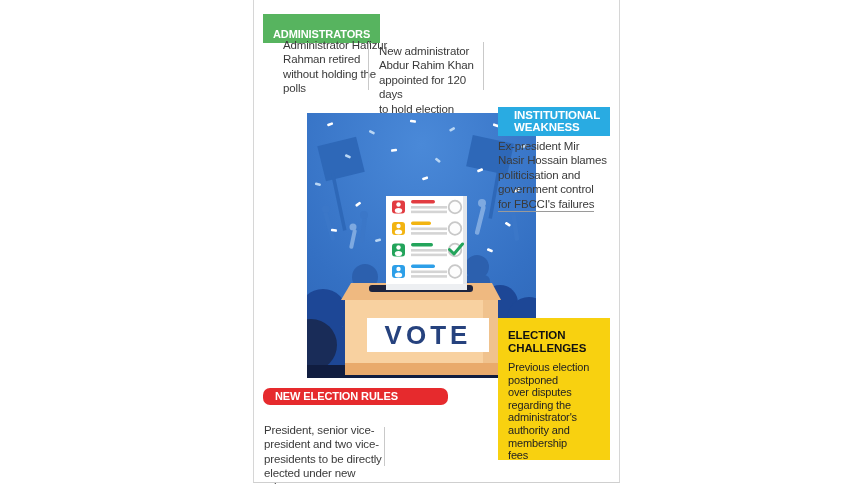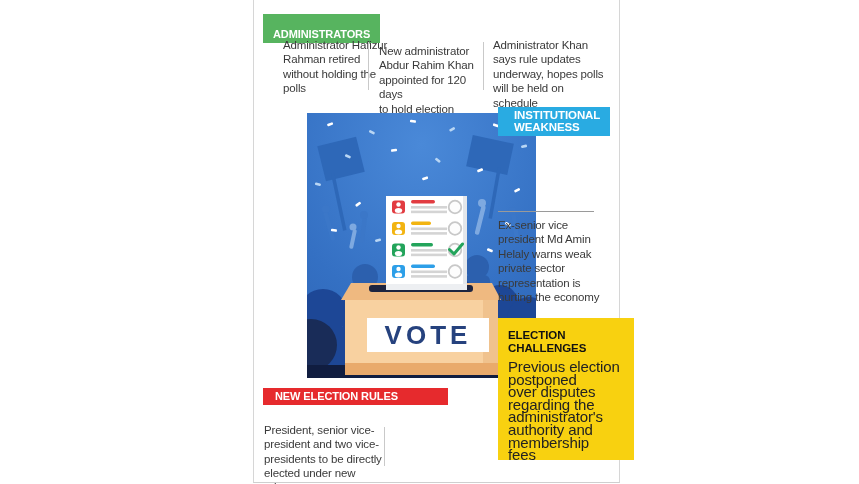--- a/index.html
+++ b/index.html
@@ -10,24 +10,24 @@
         box-sizing:border-box;background:#ffffff;}
   .seclabel{position:absolute;color:#ffffff;font-weight:bold;font-size:11px;line-height:11px;
         padding:15px 10px 3px 10px;letter-spacing:-0.1px;white-space:pre-line;}
   .bodytxt{position:absolute;font-size:11.5px;line-height:14.4px;color:#3a3a3a;
         letter-spacing:-0.15px;white-space:pre-line;}
   .vdiv{position:absolute;width:1px;background:#c9c9c9;}
   .hdiv{position:absolute;height:1px;background:#9a9a9a;}
   .illus{position:absolute;left:5px;top:113px;width:229px;height:265px;margin-left:48px;}
   .bluebox{position:absolute;left:244px;top:107px;width:112px;box-sizing:border-box;
         padding:2px 8px 3px 16px;font-size:11.5px;line-height:12px;}
-  .yellowbox{position:absolute;left:244px;top:318px;width:136px;height:142px;box-sizing:border-box;
+  .yellowbox{position:absolute;left:244px;top:318px;width:112px;height:142px;box-sizing:border-box;
         padding:11px 6px 0 10px;}
   .yellowbox .hdr{font-weight:bold;font-size:11.5px;line-height:12.5px;color:#111;white-space:pre-line;letter-spacing:-0.1px;}
-  .yellowbox .bdy{margin-top:7px;font-size:15px;line-height:12.6px;color:#222;white-space:pre-line;letter-spacing:-0.15px;}
+  .yellowbox .bdy{margin-top:7px;font-size:11px;line-height:12.6px;color:#222;white-space:pre-line;letter-spacing:-0.15px;}
   .redbar{position:absolute;left:9px;top:388px;width:185px;height:17px;box-sizing:border-box;
         font-size:11px;line-height:17px;font-weight:bold;color:#fff;padding-left:12px;letter-spacing:-0.1px;}
   svg text{font-family:"Liberation Sans", sans-serif;}
 </style>
 </head>
 <body>
 
 <div class="page">
   <div class="card">
 
@@ -36,24 +36,20 @@
     <div class="bodytxt" style="left:9px;top:38px;width:106px;margin-left:20px;">Administrator Hafizur
 Rahman retired
 without holding the
 polls</div>
     <div class="vdiv" style="left:114px;top:42px;height:48px;"></div>
     <div class="bodytxt" style="left:125px;top:44px;width:104px;">New administrator
 Abdur Rahim Khan
 appointed for 120 days
 to hold election</div>
     <div class="vdiv" style="left:229px;top:42px;height:48px;"></div>
-    <div class="bodytxt" style="left:239px;top:38px;width:112px;">Administrator Khan
-says rule updates
-underway, hopes polls
-will be held on schedule</div>
 
     <div class="illus">
       <svg viewBox="0 0 229 265" width="229" height="265" xmlns="http://www.w3.org/2000/svg">
         <defs>
           <radialGradient id="sky" cx="0.5" cy="0.12" r="1.15">
             <stop offset="0" stop-color="#4a89d8"></stop>
             <stop offset="0.55" stop-color="#3470c3"></stop>
             <stop offset="1" stop-color="#2a5fae"></stop>
           </radialGradient>
         </defs>
@@ -186,42 +182,41 @@
         <g>
           <rect x="60" y="205" width="122" height="34" fill="#ffffff"></rect>
           <text x="121" y="231" text-anchor="middle" font-size="26" font-weight="bold" letter-spacing="4" fill="#26427e">VOTE</text>
         </g>
       </svg>
     </div>
 
     <div class="seclabel bluebox" style="font-weight: bold; background-color: rgb(41, 171, 226);">INSTITUTIONAL
 WEAKNESS</div>
 
+    <div class="bodytxt" style="left:244px;top:139px;width:118px;">Ex-president Mir
+Nasir Hossain blames
+politicisation and
+government control
+for FBCCI's failures</div>
     <div class="hdiv" style="left:244px;top:211px;width:96px;"></div>
-    <div class="bodytxt" style="left:244px;top:218px;width:118px;">Ex-senior vice
-president Md Amin
-Helaly warns weak
-private sector
-representation is
-hurting the economy</div>
 
     <div class="yellowbox" style="background-color: rgb(248, 209, 16);">
       <div class="hdr">ELECTION
 CHALLENGES</div>
       <div class="bdy">Previous election
 postponed
 over disputes
 regarding the
 administrator's
 authority and
 membership
 fees</div>
     </div>
 
-    <div class="redbar" style="background-color: rgb(230, 42, 45);">NEW ELECTION RULES</div>
+    <div class="redbar" style="background-color: rgb(230, 42, 45); border-radius: 7px;">NEW ELECTION RULES</div>
 
     <div class="bodytxt" style="left:10px;top:423px;width:118px;line-height:14.3px;">President, senior vice-
 president and two vice-
 presidents to be directly
 elected under new rules</div>
     <div class="vdiv" style="left:130px;top:427px;height:39px;"></div>
 
   </div>
 </div>
 

